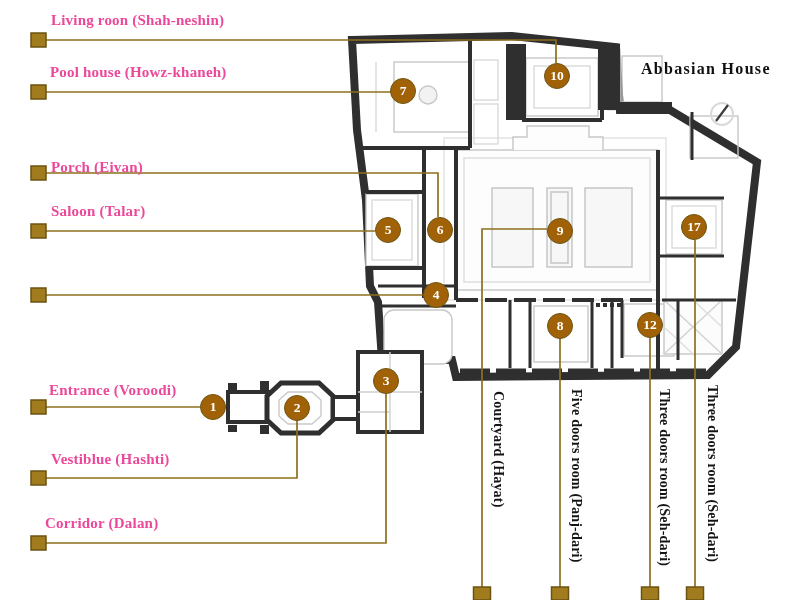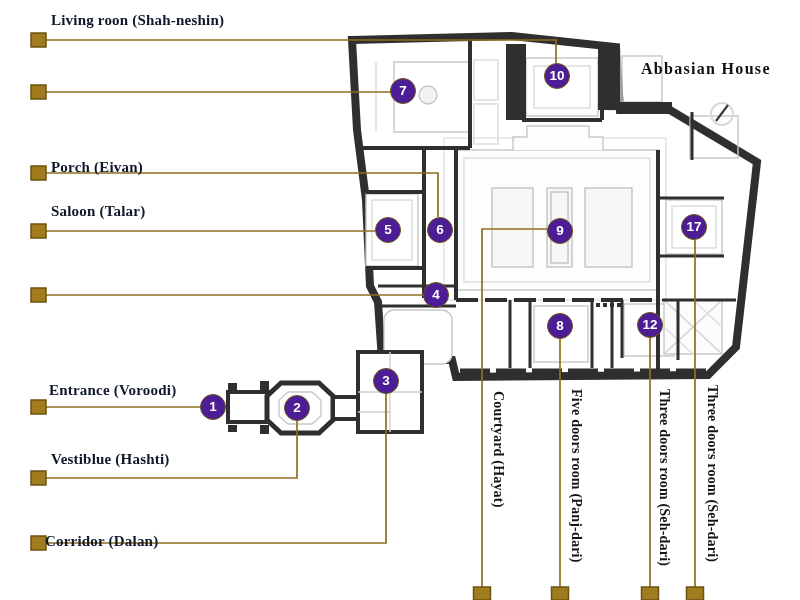--- a/index.html
+++ b/index.html
@@ -1,29 +1,29 @@
 <!DOCTYPE html>
 <html><head>
 <meta charset="utf-8">
 <style>
   html,body{margin:0;padding:0;background:#ffffff;}
   .stage{position:relative;width:800px;height:600px;background:#ffffff;overflow:hidden;
          font-family:"Liberation Serif","DejaVu Serif",serif;}
   .plan-svg{position:absolute;left:0;top:0;width:800px;height:600px;}
-  .hlabel{position:absolute;font-weight:bold;font-size:15px;color:#0f172a;
+  .hlabel{position:absolute;font-weight:bold;font-size:15px;color:#ec4899;
           white-space:nowrap;letter-spacing:.2px;}
   .vlabel{position:absolute;font-weight:bold;font-size:14px;color:#141414;
           white-space:nowrap;letter-spacing:.2px;transform:rotate(90deg);
           transform-origin:0 0;line-height:17px;}
   .title{position:absolute;left:641px;top:60px;font-weight:bold;font-size:16px;
          letter-spacing:1.3px;color:#101010;white-space:nowrap;text-align:center;}
   .marker{position:absolute;width:26px;height:26px;box-sizing:border-box;border-radius:50%;
-          background:#4c1d95;border:1px solid #6b5412;color:#ffffff;font-weight:bold;
+          background:#a16207;border:1px solid #6b5412;color:#ffffff;font-weight:bold;
           font-size:13.5px;display:flex;align-items:center;justify-content:center;
-          font-family:Liberation Sans, sans-serif;line-height:1;}
+          font-family:Liberation Serif, serif;line-height:1;}
 </style>
 </head>
 <body>
 
 <div class="stage">
 
   <svg class="plan-svg" viewBox="0 0 800 600">
 
     <g>
       <path d="M352,40 L512,36 L616,47 L620,110 L670,110 L757,162 L736,347 L708,375 L456,377 L452,360 L382,360 L378,302 L370,286 L366,200 L357,130 Z" fill="#ffffff" stroke="#2f2f2f" stroke-width="8" stroke-linejoin="miter"></path>
@@ -135,25 +135,26 @@
       <rect x="473.5" y="587" width="17" height="13"></rect>
       <rect x="551.5" y="587" width="17" height="13"></rect>
       <rect x="641.5" y="587" width="17" height="13"></rect>
       <rect x="686.5" y="587" width="17" height="13"></rect>
     </g>
   </svg>
 
   <div class="title">Abbasian House</div>
 
   <div class="hlabel" style="left:51px;top:12px">Living roon (Shah-neshin)</div>
+  <div class="hlabel" style="left:50px;top:64px">Pool house (Howz-khaneh)</div>
   <div class="hlabel" style="left:51px;top:159px">Porch (Eivan)</div>
   <div class="hlabel" style="left:51px;top:203px">Saloon (Talar)</div>
   <div class="hlabel" style="left:51px;top:451px">Vestiblue (Hashti)</div>
   <div class="hlabel" style="left:49px;top:382px">Entrance (Voroodi)</div>
-  <div class="hlabel" style="left:45px;top:533px">Corridor (Dalan)</div>
+  <div class="hlabel" style="left:45px;top:515px">Corridor (Dalan)</div>
 
   <div class="vlabel" style="left:507px;top:391px">Courtyard (Hayat)</div>
   <div class="vlabel" style="left:585px;top:389px">Five doors room (Panj-dari)</div>
   <div class="vlabel" style="left:673px;top:389px">Three doors room (Seh-dari)</div>
   <div class="vlabel" style="left:721px;top:385px">Three doors room (Seh-dari)</div>
 
   <div class="marker" style="left:200px;top:394px">1</div>
   <div class="marker" style="left:284px;top:395px">2</div>
   <div class="marker" style="left:373px;top:368px">3</div>
   <div class="marker" style="left:423px;top:282px">4</div>

